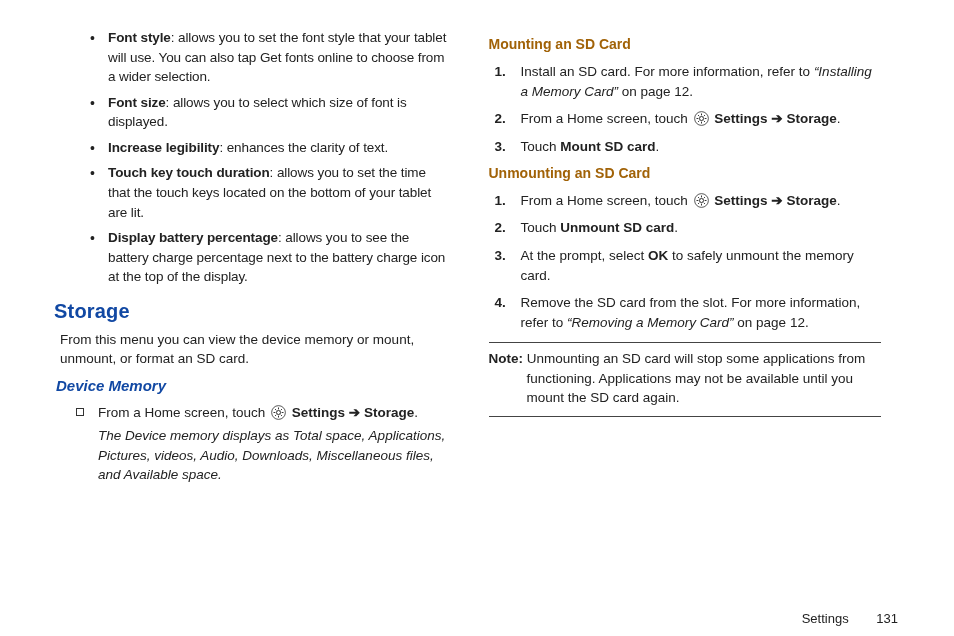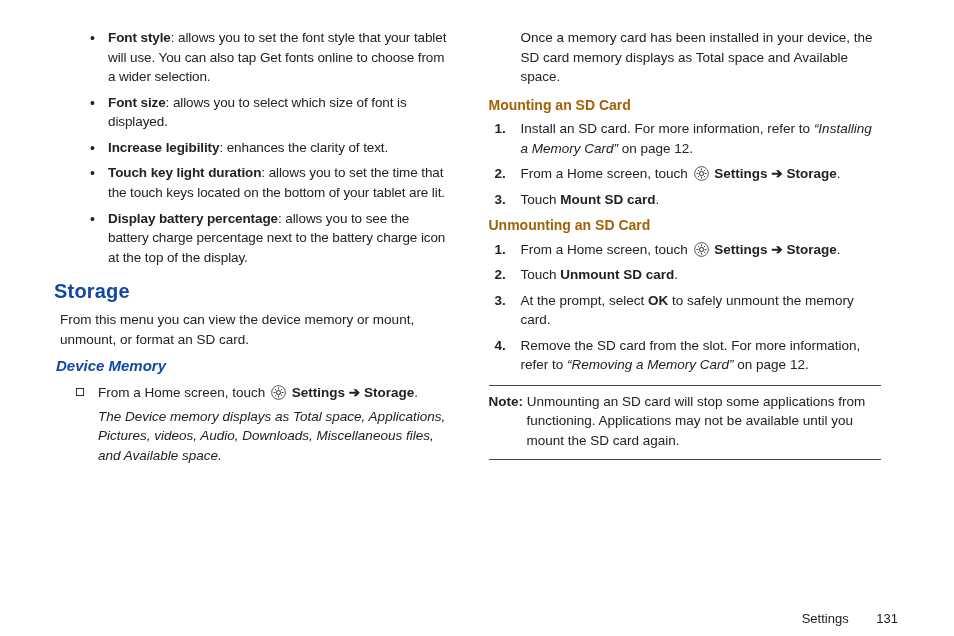--- a/index.html
+++ b/index.html
@@ -58,21 +58,21 @@
     display: flex;
     gap: 14px;
     padding-left: 20px;
     margin-bottom: 4px;
   }
   .square-marker {
     width: 8px; height: 8px; border: 1.5px solid #333; margin-top: 5px; flex: 0 0 auto;
   }
   .square-body { flex: 1; }
   .ol { list-style: none; counter-reset: step; padding-left: 28px; }
-  .ol li { counter-increment: step; position: relative; margin-bottom: 6px; padding-left: 4px; }
+  .ol li { counter-increment: step; position: relative; margin-bottom: 6px; padding-left: 4px; margin-top: 8px; }
   .ol li::before {
     content: counter(step) ".";
     position: absolute;
     left: -22px;
     font-weight: bold;
   }
   .indent-block { padding-left: 32px; margin-bottom: 8px; }
   .settings-icon {
     display: inline-block;
     width: 15px; height: 15px;
@@ -97,21 +97,21 @@
 </head>
 <body>
 
 <div class="page">
 
   <div class="col">
     <ul class="bullet-list narrow">
       <li><span class="bl-label">Font style</span><span>: allows you to set the font style that your tablet will use. You can also tap Get fonts online to choose from a wider selection.</span></li>
       <li><span class="bl-label">Font size</span><span>: allows you to select which size of font is displayed.</span></li>
       <li><span class="bl-label">Increase legibility</span><span>: enhances the clarity of text.</span></li>
-      <li><span class="bl-label">Touch key light duration</span><span>: allows you to set the time that the touch keys located on the bottom of your tablet are lit.</span></li>
+      <li><span class="bl-label">Touch key touch duration</span><span>: allows you to set the time that the touch keys located on the bottom of your tablet are lit.</span></li>
       <li><span class="bl-label">Display battery percentage</span><span>: allows you to see the battery charge percentage next to the battery charge icon at the top of the display.</span></li>
     </ul>
 
     <h2 class="section">Storage</h2>
     <p class="section-intro">From this menu you can view the device memory or mount, unmount, or format an SD card.</p>
 
     <h3 class="sub">Device Memory</h3>
 
     <div class="square-item">
       <div class="square-marker"></div>
@@ -128,21 +128,20 @@
               </svg>
           </span>
           <span class="b">Settings</span><span class="arrow"> ➔ </span><span class="b">Storage</span><span>.</span>
         </p>
         <p style="margin-top:4px;font-style:italic;">The Device memory displays as Total space, Applications, Pictures, videos, Audio, Downloads, Miscellaneous files, and Available space.</p>
       </div>
     </div>
   </div>
 
   <div class="col">
-    <p class="indent-block">Once a memory card has been installed in your device, the SD card memory displays as Total space and Available space.</p>
 
     <h4 class="subsub">Mounting an SD Card</h4>
     <ol class="ol">
       <li>
         <span>Install an SD card. For more information, refer to </span><span class="i">“Installing a Memory Card”</span><span> on page 12.</span>
       </li>
       <li>
         <span>From a Home screen, touch </span>
         <span class="settings-icon">
           <svg viewBox="0 0 24 24">

